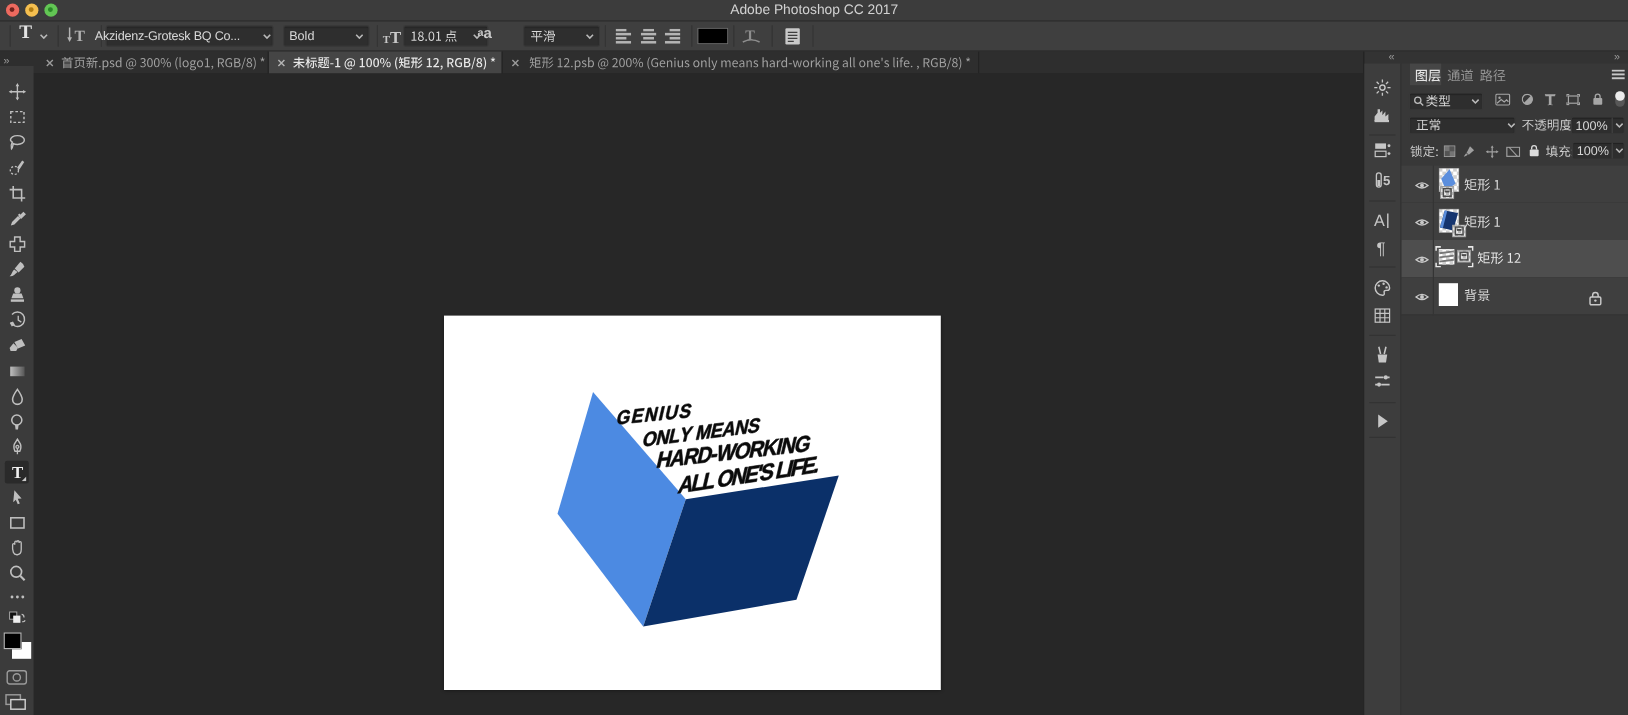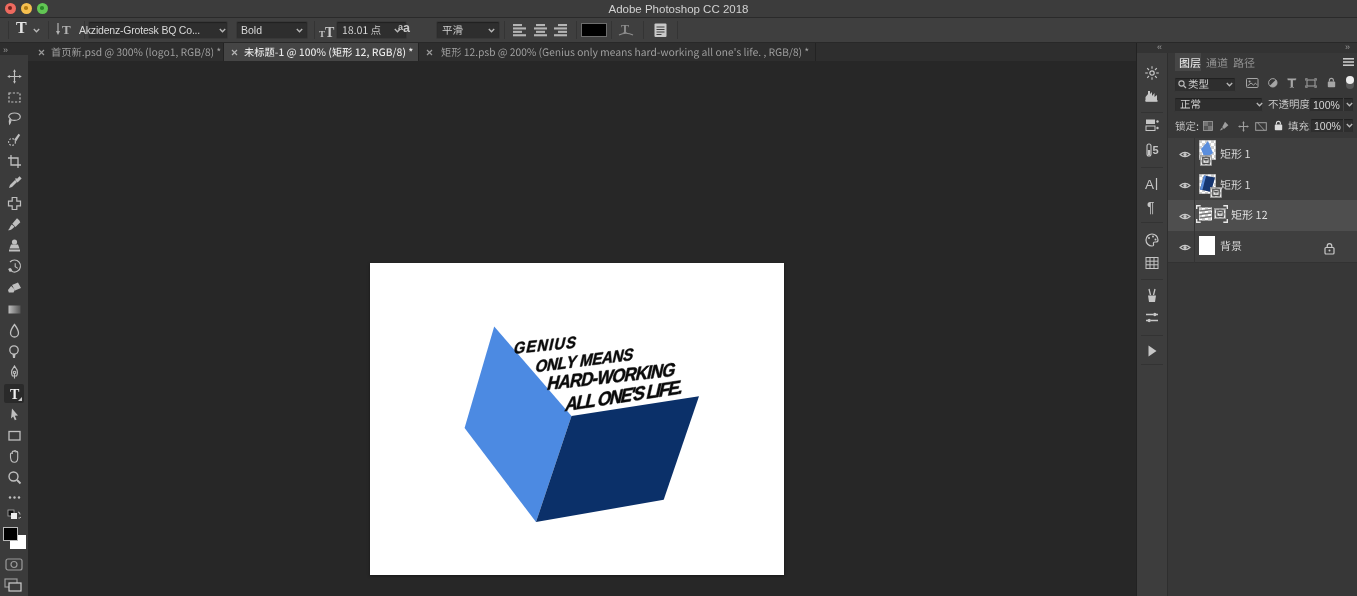--- a/index.html
+++ b/index.html
@@ -12,21 +12,21 @@
 
 <div class="abs" style="left:0;top:61px;width:1136px;height:535px;background:#272727"></div>
 <div class="abs" style="left:1136px;top:43px;width:221px;height:553px;background:#383838"></div>
 <div class="abs" style="left:0;top:0;width:1357px;height:18px;background:#3c3c3c;border-bottom:1px solid #2a2a2a"></div>
 <div class="abs" style="left:4.5px;top:2.5px;width:11px;height:11px;border-radius:50%;background:#ee6a5f"></div>
 <div class="abs" style="left:7.9px;top:5.9px;width:4.2px;height:4.2px;border-radius:50%;background:#50100c;opacity:.8"></div>
 <div class="abs" style="left:20.5px;top:2.5px;width:11px;height:11px;border-radius:50%;background:#f5bf4f"></div>
 <div class="abs" style="left:24.2px;top:6.2px;width:3.6px;height:3.6px;border-radius:50%;background:#a06c00;opacity:.8"></div>
 <div class="abs" style="left:36.5px;top:2.5px;width:11px;height:11px;border-radius:50%;background:#62c654"></div>
 <div class="abs" style="left:40.2px;top:6.2px;width:3.6px;height:3.6px;border-radius:50%;background:#1d7a1d;opacity:.8"></div>
-<div class="txt" style="left:0;top:2.5px;width:1357px;text-align:center;color:#d2d2d2;font-size:11.5px">Adobe Photoshop CC 2018</div>
+<div class="txt" style="left:0;top:2.5px;width:1357px;text-align:center;color:#d2d2d2;font-size:11.5px">Adobe Photoshop CC 2017</div>
 <div class="abs" style="left:0;top:18px;width:1357px;height:25px;background:#3f3f3f;border-bottom:1px solid #282828"></div>
 <div class="sep" style="left:8px;top:21px;height:18px"></div>
 <div class="sep" style="left:48px;top:21px;height:18px"></div>
 <div class="sep" style="left:83.5px;top:21px;height:18px"></div>
 <div class="sep" style="left:313.5px;top:21px;height:18px"></div>
 <div class="sep" style="left:503.5px;top:21px;height:18px"></div>
 <div class="sep" style="left:576px;top:21px;height:18px"></div>
 <div class="sep" style="left:610.5px;top:21px;height:18px"></div>
 <div class="sep" style="left:642.5px;top:21px;height:18px"></div>
 <div class="sep" style="left:676.5px;top:21px;height:18px"></div>

